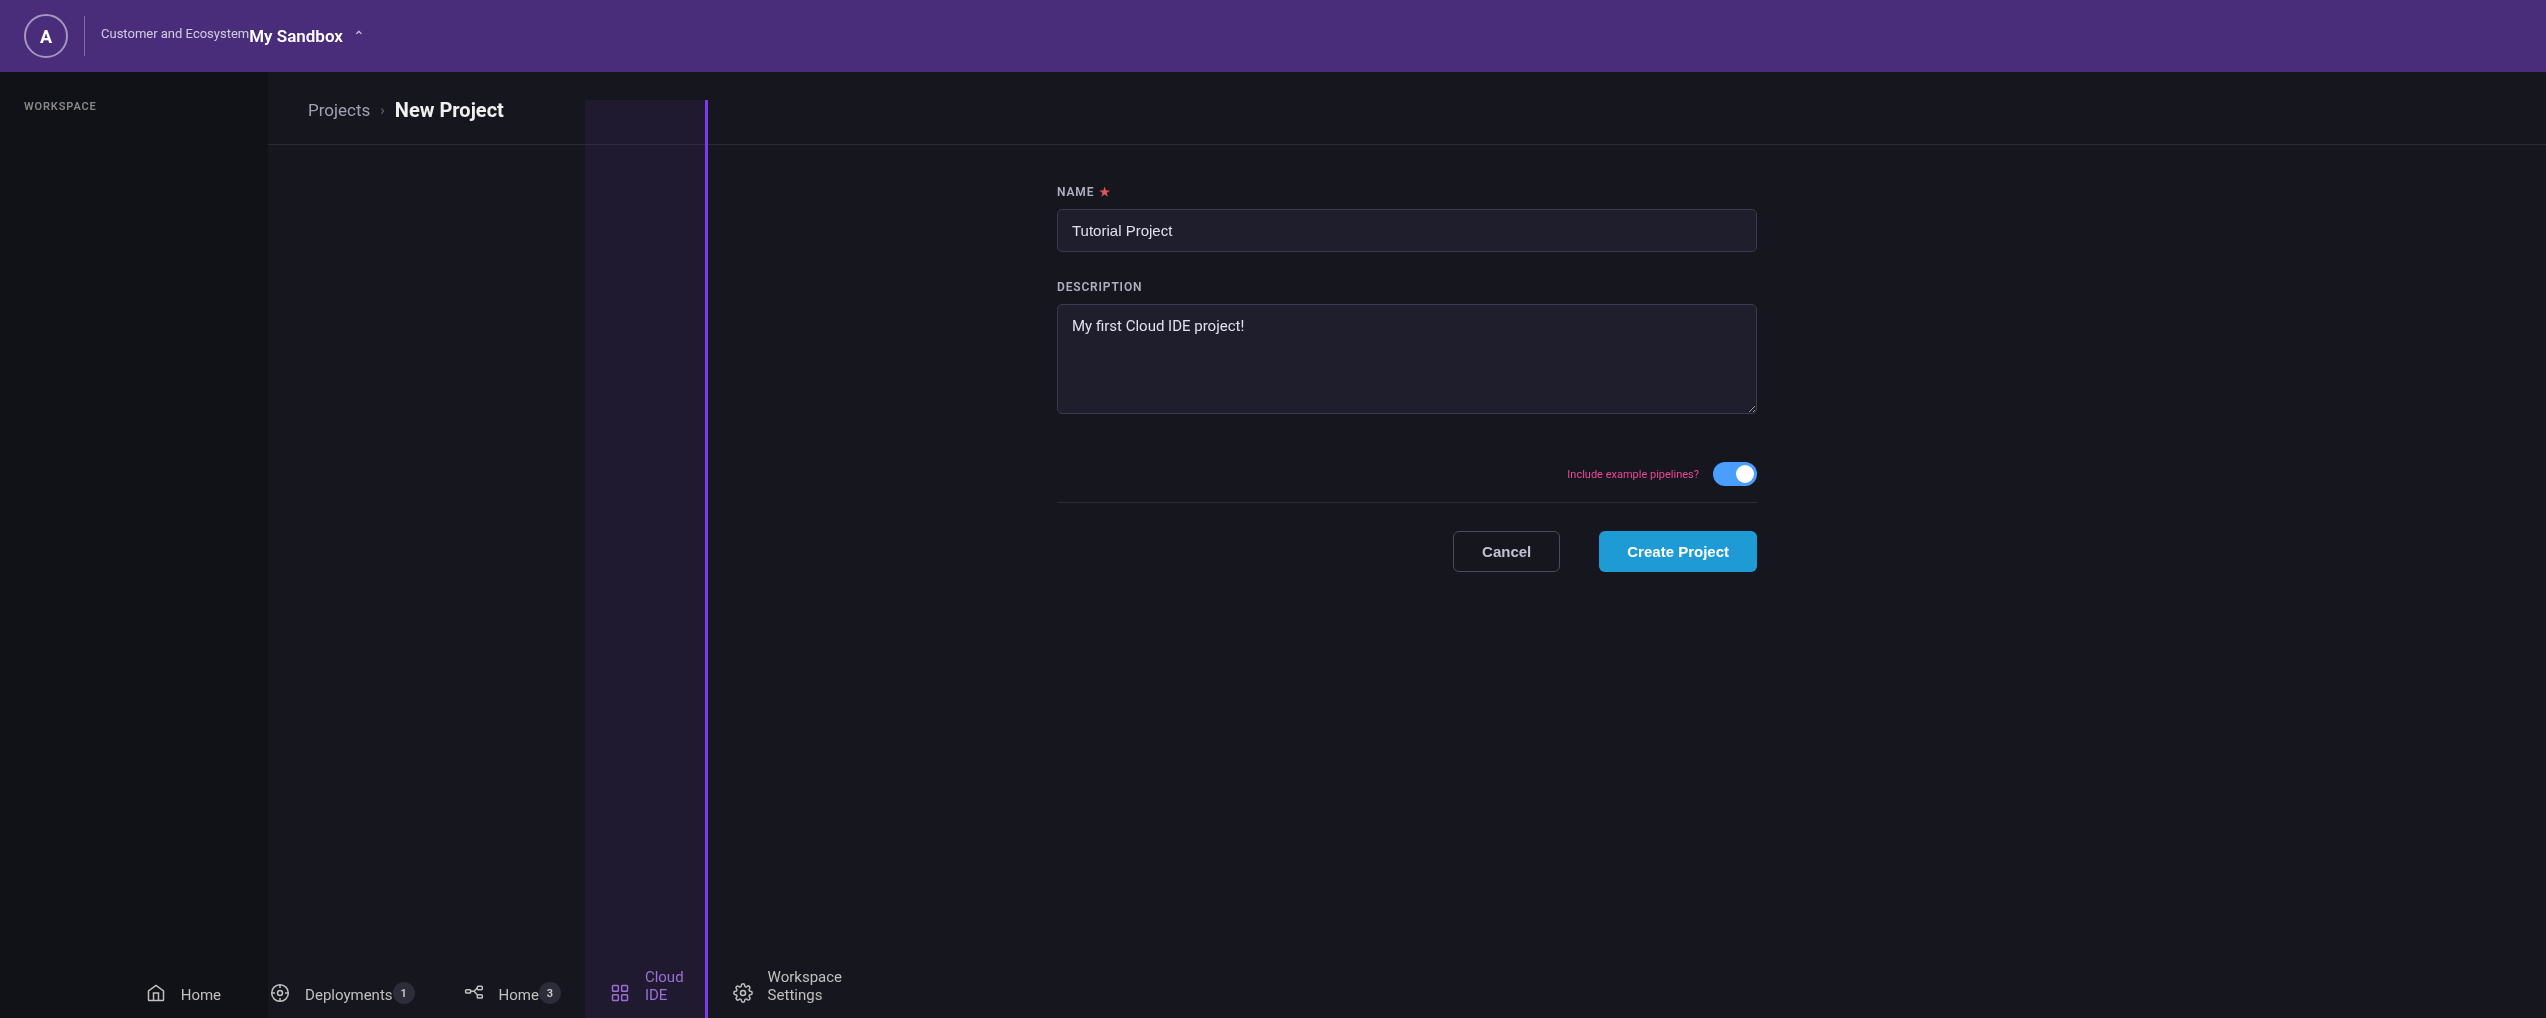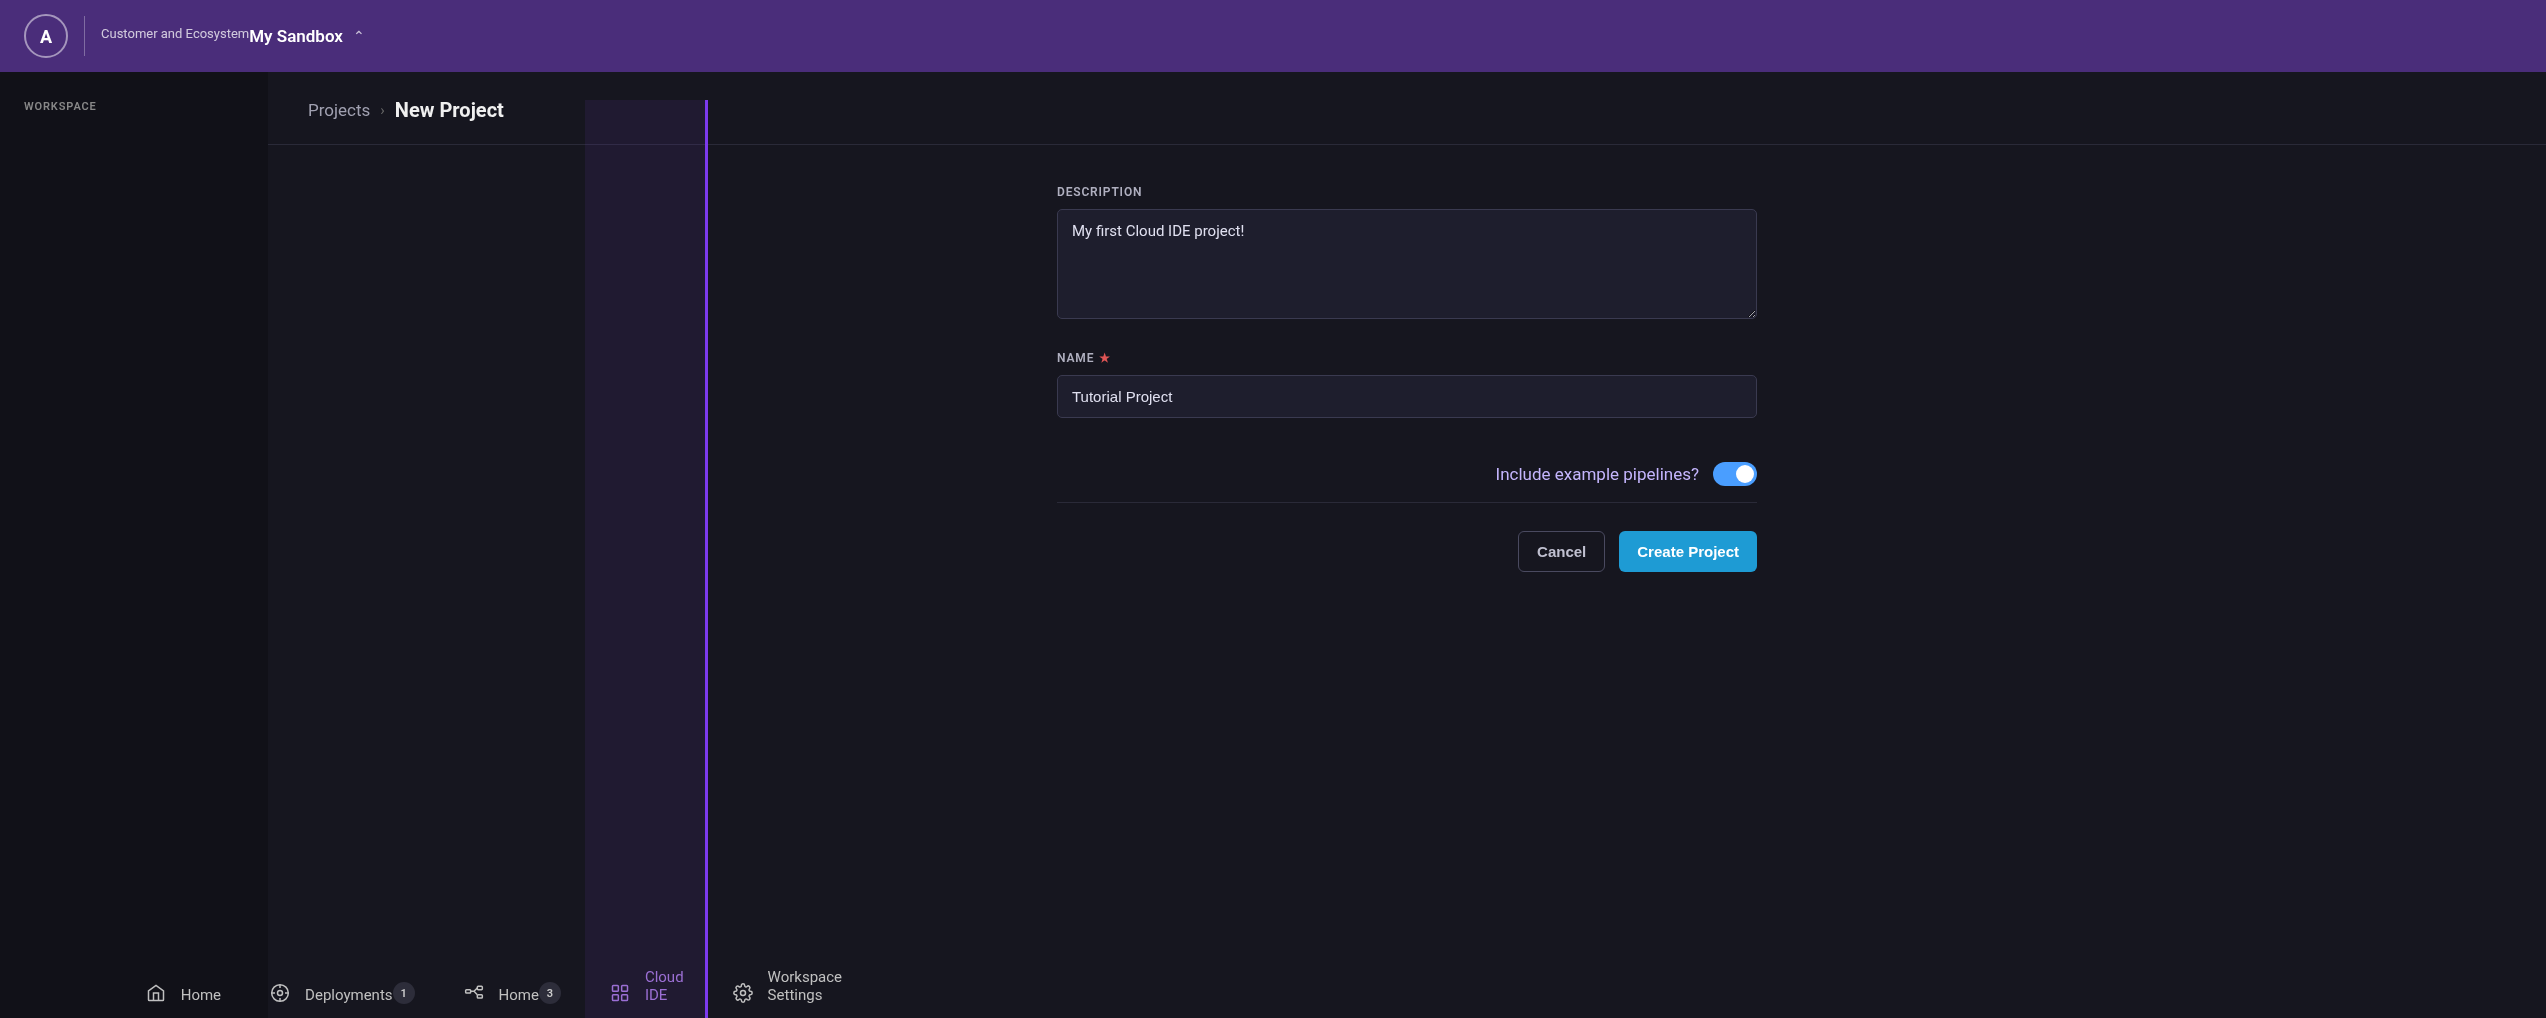--- a/index.html
+++ b/index.html
@@ -224,22 +224,22 @@
     .toggle-row {
       display: flex;
       align-items: center;
       justify-content: flex-end;
       gap: 14px;
       padding: 16px 0;
       border-bottom: 1px solid #2a2a38;
       margin-bottom: 28px;
     }
     .toggle-label {
-      font-size: 17px;
-      color: #c4b5fd;
+      font-size: 11px;
+      color: #ec4899;
     }
     .toggle-switch {
       width: 44px;
       height: 24px;
       background: #4a9eff;
       border-radius: 12px;
       position: relative;
       cursor: pointer;
       flex-shrink: 0;
     }
@@ -253,27 +253,28 @@
       border-radius: 50%;
     }
 
     
     .button-row {
       display: flex;
       justify-content: flex-end;
       gap: 14px;
     }
     .btn {
-      padding: 11px 18px;
+      padding: 11px 28px;
       border-radius: 6px;
       font-size: 15px;
       font-weight: 600;
       cursor: pointer;
       border: none;
       transition: opacity 0.15s;
+      margin-left: 25px;
     }
     .btn-cancel {
       background: transparent;
       color: #c0c0d0;
       border: 1px solid #4a4a60;
     }
     .btn-primary {
       background: #1e9bd4;
       color: #fff;
     }
@@ -365,32 +366,32 @@
     <div class="breadcrumb-bar">
       <span class="breadcrumb-link">Projects</span>
       <span class="breadcrumb-arrow">›</span>
       <span class="breadcrumb-current">New Project</span>
     </div>
 
     <div class="form-area">
       <div class="form-container">
 
         <div class="form-group">
-          <div class="form-label">DESCRIPTION</div>
-          <textarea class="form-textarea" style="">My first Cloud IDE project!</textarea>
-        </div>
-
-        <div class="form-group">
           <div class="form-label">
             <span>NAME</span>
             <span class="required-star">★</span>
           </div>
           <input class="form-input" type="text" value="Tutorial Project" style="">
         </div>
 
+        <div class="form-group">
+          <div class="form-label">DESCRIPTION</div>
+          <textarea class="form-textarea" style="">My first Cloud IDE project!</textarea>
+        </div>
+
         <div class="toggle-row">
           <span class="toggle-label">Include example pipelines?</span>
           <div class="toggle-switch">
             <div class="toggle-knob"></div>
           </div>
         </div>
 
         <div class="button-row">
           <button class="btn btn-cancel">Cancel</button>
           <button class="btn btn-primary">Create Project</button>

